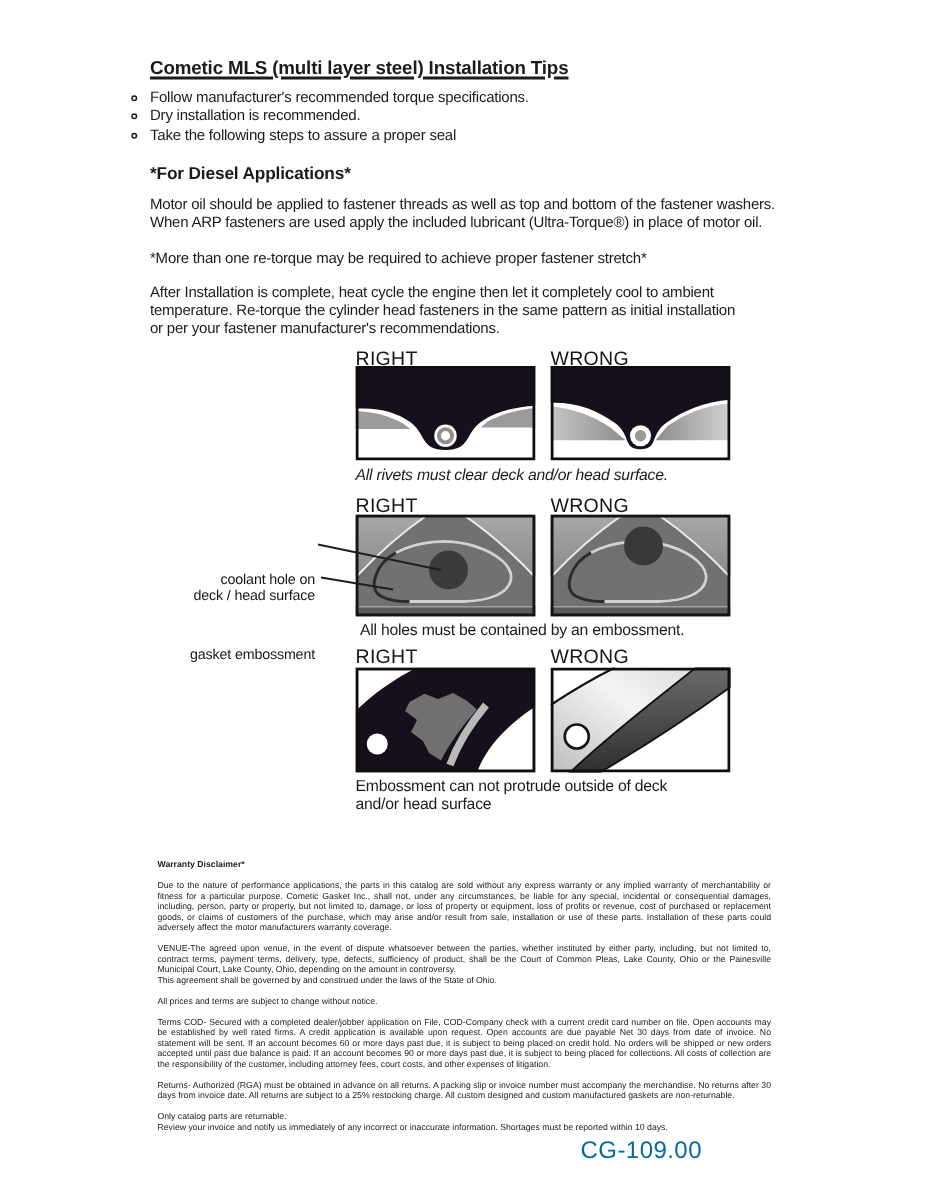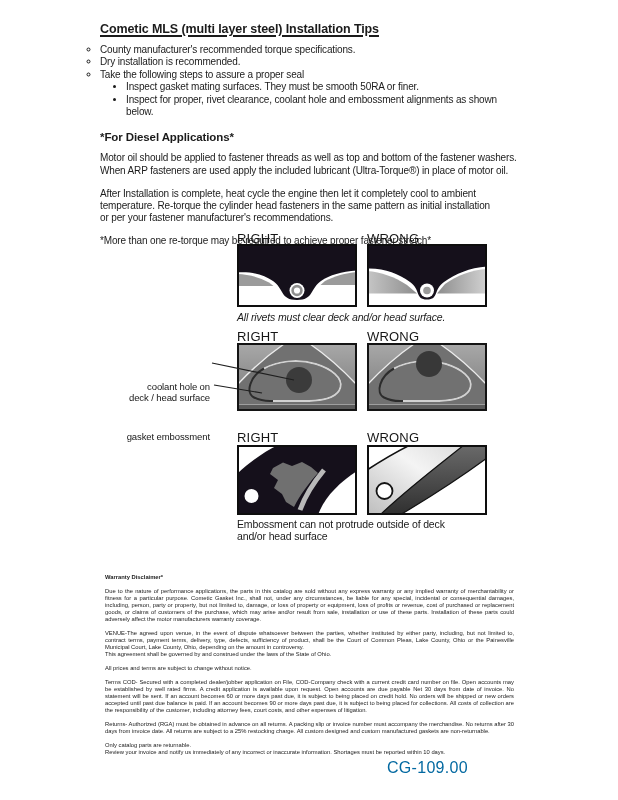--- a/index.html
+++ b/index.html
@@ -3,21 +3,21 @@
 <meta charset="utf-8">
 <style>
   html,body{margin:0;padding:0;background:#ffffff;}
   .page{
     position:relative;width:618px;height:800px;background:#ffffff;overflow:hidden;
     font-family:"Liberation Sans", sans-serif;color:#1b1b1b;
   }
   
   .top-block{position:absolute;left:88px;top:22px;width:430px;}
   .doc-title{
-    font-size:12.5px;font-weight:bold;letter-spacing:-0.1px;margin:0 0 8px 12px;
+    font-size:12.5px;font-weight:bold;letter-spacing:-0.1px;margin:16px 0 8px 12px;
     text-decoration:underline;text-decoration-thickness:1.5px;text-underline-offset:2px;
     white-space:nowrap;
   }
   ul.tips{margin:0;padding-left:12px;list-style:circle;font-size:10px;line-height:12.4px;letter-spacing:-0.15px;}
   ul.tips ul{list-style:disc;padding-left:9px;margin:0 0 0 17px;}
   .diesel-heading{font-size:11.5px;font-weight:bold;letter-spacing:-0.1px;margin:13px 0 9px 12px;white-space:nowrap;}
   .para{font-size:10px;line-height:12.2px;letter-spacing:-0.15px;margin:0 0 11px 12px;white-space:pre-line;}
   .note{margin-top:10px;}
   
   .diagrams{position:absolute;left:0;top:228px;width:618px;height:330px;}
@@ -35,37 +35,33 @@
   .doc-code{position:absolute;left:387px;top:759px;font-size:16px;letter-spacing:0.3px;color:#0369a1;}
 </style>
 </head>
 <body>
 
 <div class="page">
 
   <div class="top-block">
     <h1 class="doc-title">Cometic MLS (multi layer steel) Installation Tips</h1>
     <ul class="tips">
-      <li>County manufacturer's recommended torque specifications.</li>
+      <li>Follow manufacturer's recommended torque specifications.</li>
       <li>Dry installation is recommended.</li>
       <li><span>Take the following steps to assure a proper seal</span>
-        <ul>
-          <li>Inspect gasket mating surfaces.  They must be smooth 50RA or finer.</li>
-          <li>Inspect for proper, rivet clearance, coolant hole and embossment alignments as shown below.</li>
-        </ul>
       </li>
     </ul>
 
     <h2 class="diesel-heading">*For Diesel Applications*</h2>
     <p class="para">Motor oil should be applied to fastener threads as well as top and bottom of the fastener washers.
 When ARP fasteners are used apply the included lubricant (Ultra-Torque®) in place of motor oil.</p>
+    <p class="para note">*More than one re-torque may be required to achieve proper fastener stretch*</p>
     <p class="para">After Installation is complete, heat cycle the engine then let it completely cool to ambient
 temperature. Re-torque the cylinder head fasteners in the same pattern as initial installation
 or per your fastener manufacturer's recommendations.</p>
-    <p class="para note">*More than one re-torque may be required to achieve proper fastener stretch*</p>
   </div>
 
   <div class="diagrams">
 
     <div class="dg-label" style="left:237px;top:3px;">RIGHT</div>
     <div class="dg-label" style="left:367px;top:3px;">WRONG</div>
 
     <div class="dg-box" style="left:237px;top:16px;">
       <svg width="120" height="63" viewBox="0 0 120 63">
         <rect width="120" height="63" fill="#ffffff"></rect>
@@ -134,20 +130,21 @@
         <rect y="61.5" width="120" height="6.5" fill="#5a5a5a"></rect>
         <line x1="0" y1="61.5" x2="120" y2="61.5" stroke="#9f9f9f" stroke-width="1"></line>
         <path d="M-1,1 H47 C31,12 15,26 -1,43 Z" fill="url(#g2)" stroke="#ececec" stroke-width="1.4"></path>
         <path d="M121,1 H73 C89,12 105,26 121,43 Z" fill="url(#g2)" stroke="#ececec" stroke-width="1.4"></path>
         <path d="M17,54.5 C8,50 13,33 27,25.5 C41,18 61,15.5 79,21 C95,26 105.5,35 103.5,44 C101.5,52.5 90,57.5 72,58 H33 C25,58 21,56.5 17,54.5 Z" fill="none" stroke="#2c2c2c" stroke-width="2"></path>
         <path d="M27,25.5 C41,18 61,15.5 79,21 C95,26 105.5,35 103.5,44 C101.5,52.5 90,57.5 72,58 H36" fill="none" stroke="#d2d2d2" stroke-width="2"></path>
         <circle cx="62" cy="21" r="13" fill="#383838"></circle>
         <rect x="1" y="1" width="118" height="66" fill="none" stroke="#141414" stroke-width="2"></rect>
       </svg>
     </div>
+    <div class="dg-caption" style="left:240px;top:186px;">All holes must be contained by an embossment.</div>
 
     <svg class="leader-overlay">
       <line x1="212" y1="135" x2="294" y2="152" stroke="#1e1e1e" stroke-width="1.2"></line>
       <line x1="214" y1="157" x2="262" y2="165" stroke="#1e1e1e" stroke-width="1.2"></line>
     </svg>
 
     <div class="dg-label" style="left:237px;top:202px;">RIGHT</div>
     <div class="dg-label" style="left:367px;top:202px;">WRONG</div>
 
     <div class="dg-box" style="left:237px;top:217px;">

